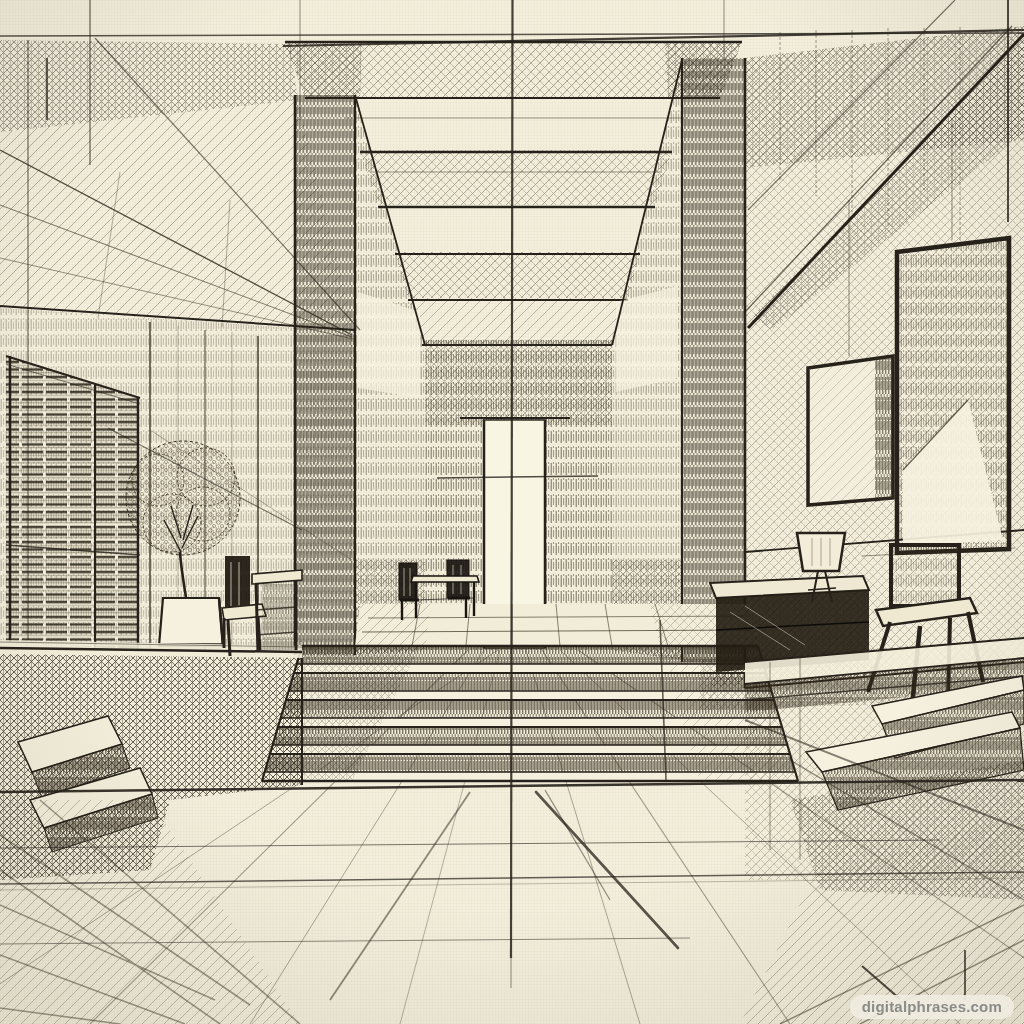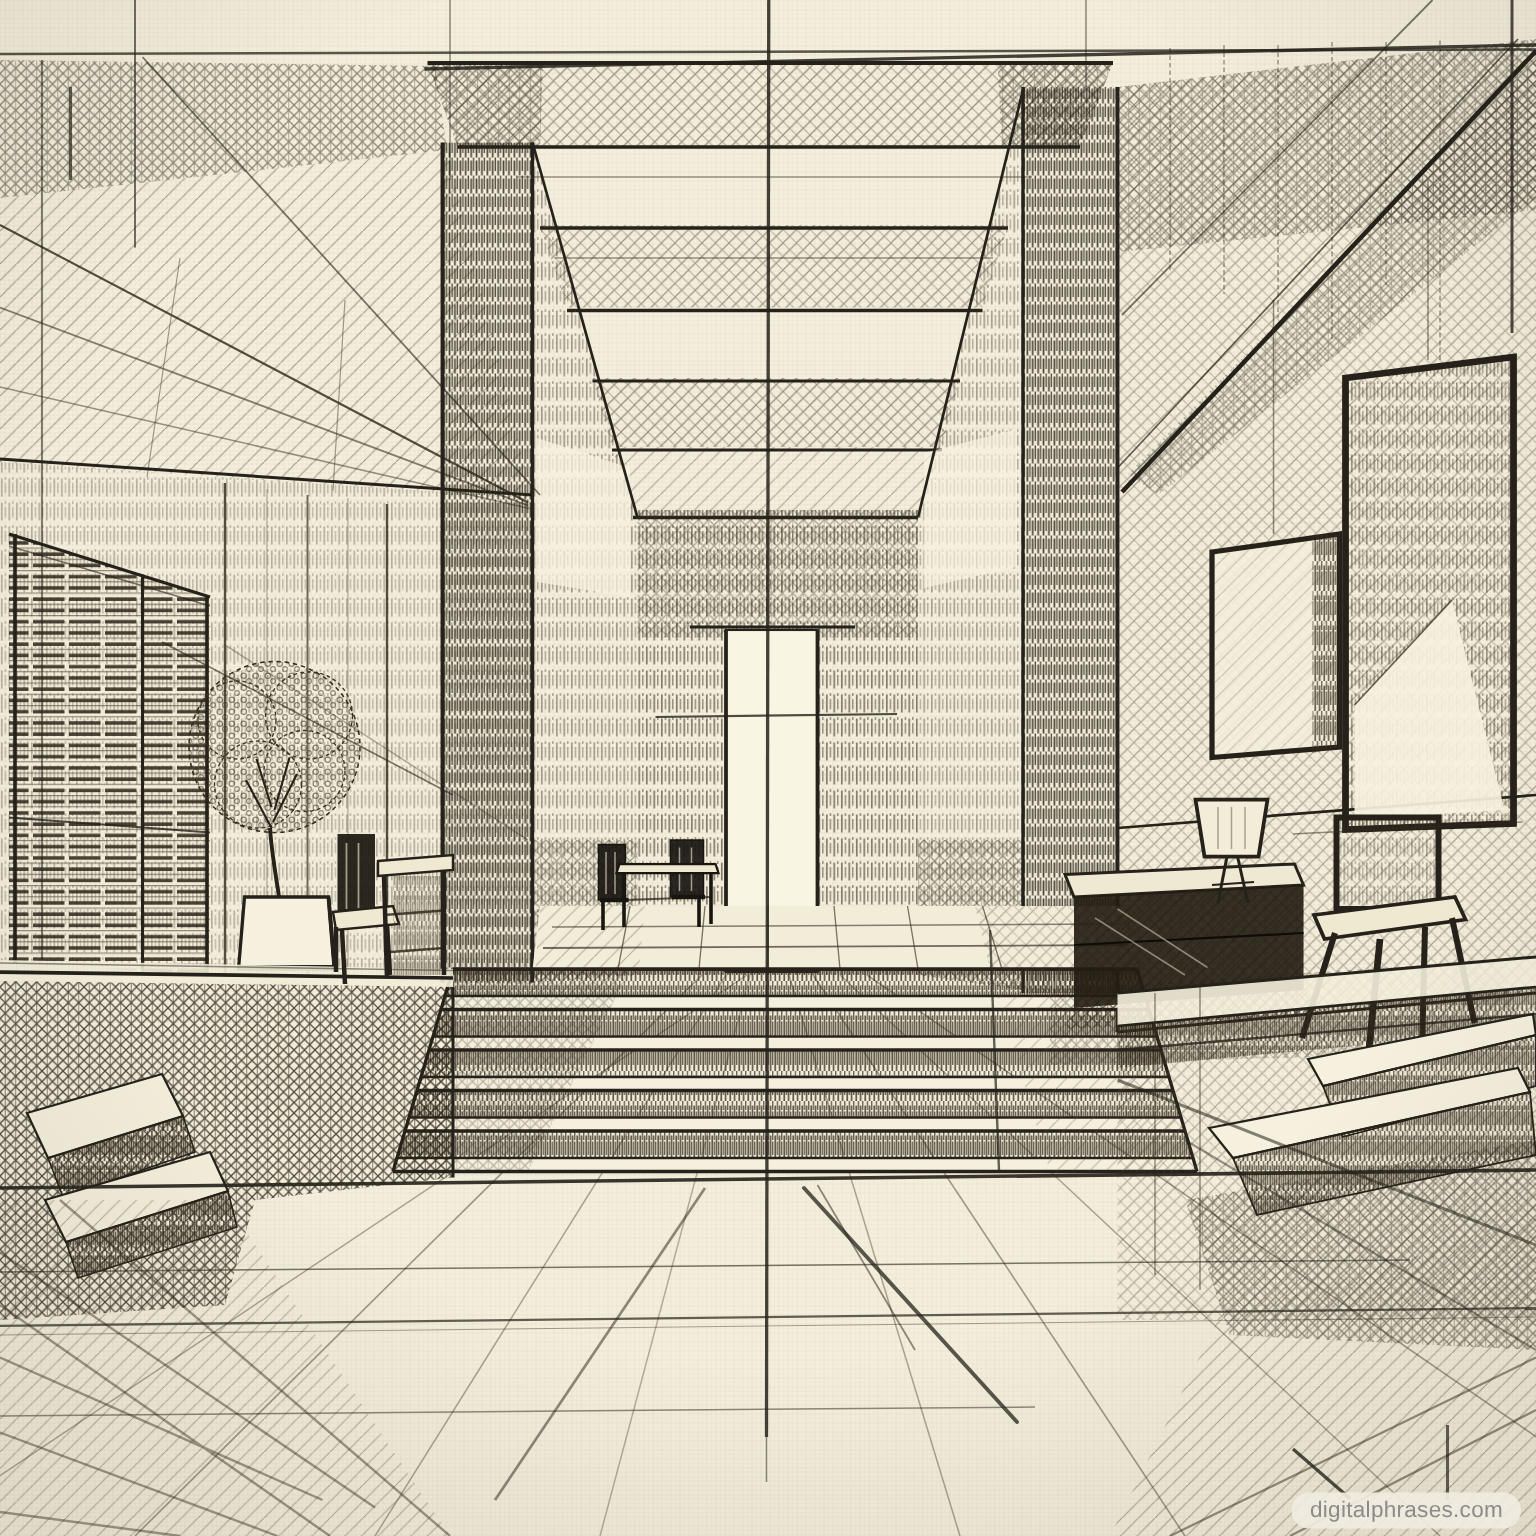--- a/index.html
+++ b/index.html
@@ -9,21 +9,21 @@
     background:#f4efdc;
     background-image:
       repeating-linear-gradient(0deg, rgba(120,105,80,.035) 0 1px, transparent 1px 3px),
       repeating-linear-gradient(90deg, rgba(120,105,80,.03) 0 1px, transparent 1px 3px);
     font-family:"Liberation Sans", sans-serif;
   }
   #canvas svg{position:absolute;left:0;top:0;}
   .watermark{
     position:absolute;right:10px;bottom:5px;
     background:rgba(240,236,224,.92);
-    color:#8b8b89;font-size:15px;font-weight:normal;letter-spacing:.2px;
+    color:#8b8b89;font-size:15px;font-weight:bold;letter-spacing:.2px;
     padding:3px 12px;border-radius:13px;line-height:18px;
   }
 </style>
 </head>
 <body>
 
 <div id="canvas">
 <svg width="1024" height="1024" viewBox="0 0 1024 1024">
 <defs>
   <pattern id="pv" patternUnits="userSpaceOnUse" width="5" height="16">

